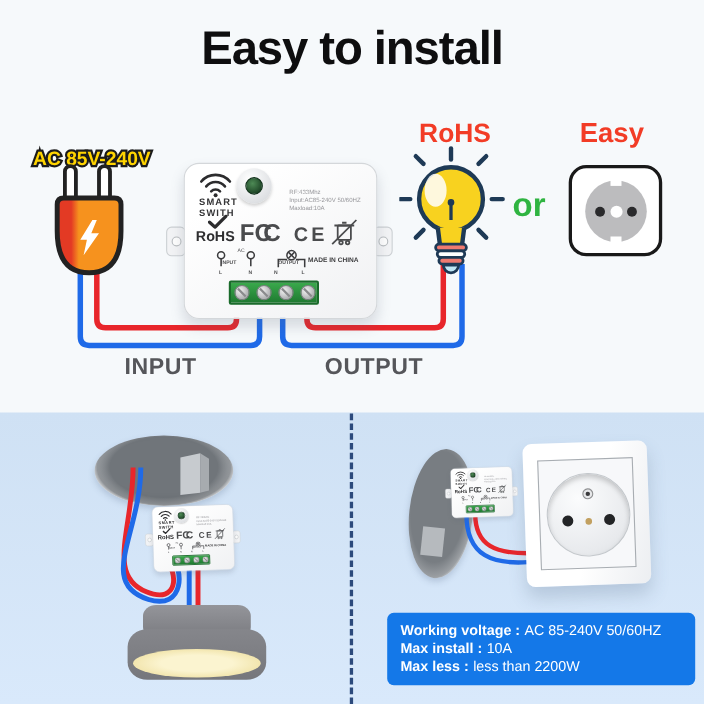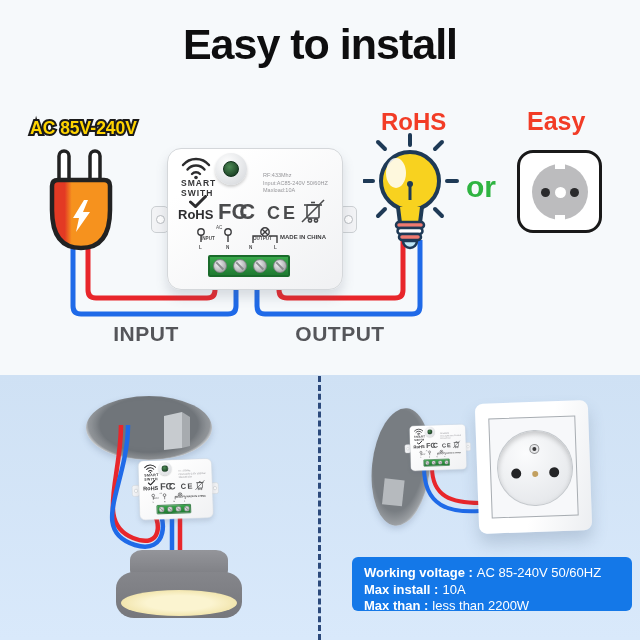--- a/index.html
+++ b/index.html
@@ -4,21 +4,21 @@
 <style>
   html,body{margin:0;padding:0;}
   body{width:640px;height:640px;position:relative;overflow:hidden;
        font-family:"Liberation Sans",sans-serif;background:#f6f9fb;}
   .abs{position:absolute;}
 
   
   #top{position:absolute;left:0;top:0;width:640px;height:375px;background:#f6f9fb;}
   #title{position:absolute;left:0;top:20px;width:640px;text-align:center;
          font-size:43px;font-weight:800;letter-spacing:-1px;color:#0e0e0f;}
-  #ac-label{position:absolute;left:30px;top:118px;font-size:17.5px;font-weight:800;
+  #ac-label{position:absolute;left:30px;top:134px;font-size:17.5px;font-weight:800;
             color:#ffd400;-webkit-text-stroke:4px #1b1b1b;paint-order:stroke fill;letter-spacing:0px;}
   .wiresvg{position:absolute;left:0;top:0;z-index:1;}
   #plug-icon{position:absolute;left:46px;top:148px;z-index:2;}
   #bulb-icon{position:absolute;left:363px;top:126px;z-index:2;}
   #lamps-label{position:absolute;left:381px;top:108px;font-size:24px;font-weight:800;color:#f23c26;z-index:3;}
   #or-label{position:absolute;left:466px;top:170px;font-size:30px;font-weight:800;color:#2fb441;z-index:3;}
   #plug-label{position:absolute;left:527px;top:107px;font-size:25px;font-weight:800;color:#f23c26;z-index:3;}
   #socket-icon{position:absolute;left:517px;top:150px;width:79px;height:77px;background:#fff;
                border:3.5px solid #191919;border-radius:16px;z-index:2;}
   .sock-circle{position:absolute;left:50%;top:50%;width:56px;height:56px;margin:-28px 0 0 -28px;
@@ -91,21 +91,21 @@
                border:1px solid #a8adb2;background:#f7f8fa;}
   .plate-circle{position:absolute;left:50%;top:50%;width:74px;height:74px;margin:-37px 0 0 -37px;
                 border-radius:50%;border:1px solid #c4c8cc;
                 background:radial-gradient(circle at 38% 30%,#fbfcfd,#e8eaed 70%,#d9dcdf);
                 box-shadow:inset 0 3px 5px rgba(0,0,0,.18);}
   .gpin{position:absolute;left:32px;top:13px;width:10px;height:10px;border-radius:50%;
         background:#e6e7e9;border:1px solid #8f9092;box-sizing:border-box;}
   .gpin::after{content:"";position:absolute;left:2px;top:2px;width:4px;height:4px;border-radius:50%;background:#3a3a3c;}
   .phole{position:absolute;top:37px;width:10px;height:10px;border-radius:50%;background:#232426;}
   .pscrew{position:absolute;left:34px;top:40px;width:6px;height:6px;border-radius:50%;background:#c2a060;}
-  #specbox{position:absolute;left:352px;top:182px;width:280px;height:54px;background:#1478e8;
+  #specbox{position:absolute;left:352px;top:182px;width:280px;height:66px;background:#1478e8;
            border-radius:6px;z-index:6;box-sizing:border-box;padding:8px 12px;}
   .spec-line{font-size:13px;line-height:16.6px;color:#fff;white-space:nowrap;}
   .spec-line b{font-weight:800;margin-right:4px;}
   #slot-left{position:absolute;left:131px;top:86px;z-index:4;}
   #slot-right{position:absolute;left:404px;top:51px;z-index:4;}
   #slot-left .device{position:relative;transform:scale(.42) rotate(-2deg);}
   #slot-right .device{position:relative;transform:scale(.32) rotate(-2deg);}
 </style>
 </head>
 <body>
@@ -437,16 +437,16 @@
   </div>
 
   <div id="specbox">
     <div class="spec-line">
       <b>Working voltage :</b><span>AC 85-240V 50/60HZ</span>
     </div>
     <div class="spec-line">
       <b>Max install :</b><span>10A</span>
     </div>
     <div class="spec-line">
-      <b>Max than :</b><span>less than 2200W</span>
+      <b>Max less :</b><span>less than 2200W</span>
     </div>
   </div>
 </div>
 
 </body></html>

